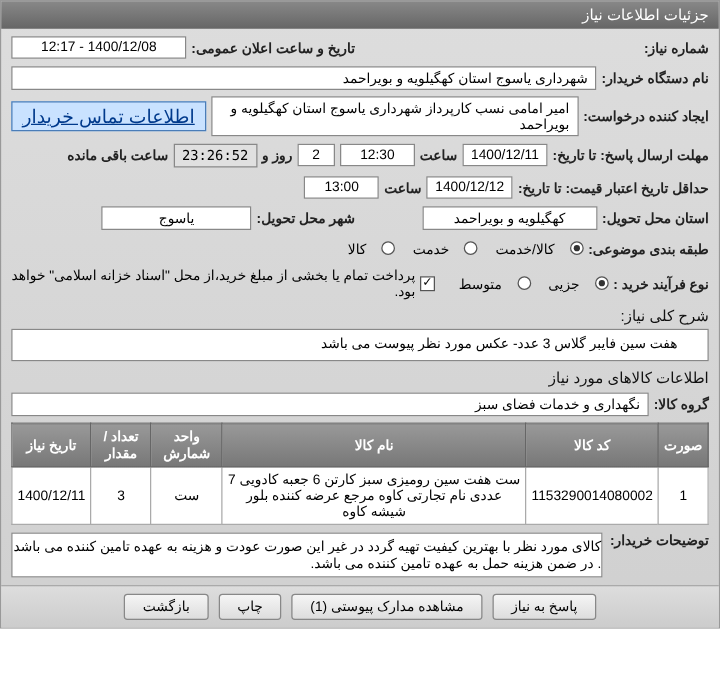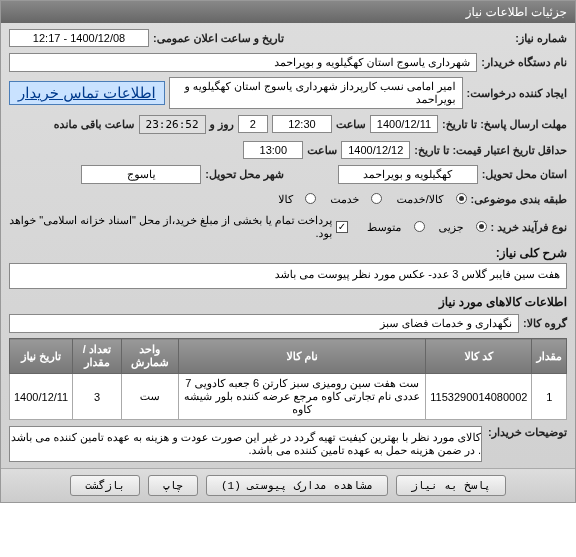--- a/index.html
+++ b/index.html
@@ -109,29 +109,29 @@
   border: 1px solid #555;
   background: #fff;
   display: inline-flex;
   align-items: center;
   justify-content: center;
   font-size: 10px;
   line-height: 1;
 }
 .checkbox.checked::after { content: "✓"; color: #000; }
 .section-title {
-  font-weight: bold;
+  font-weight: normal;
   font-size: 12px;
   margin: 6px 0 3px;
   color: #111;
 }
 .desc-box {
   background: #fff;
   border: 1px solid #888;
-  padding: 4px 6px;
+  padding: 4px 24px;
   width: 100%;
   min-height: 26px;
   font-size: 11px;
 }
 table.items {
   width: 100%;
   border-collapse: collapse;
   background: #fff;
   font-size: 11px;
   margin-top: 2px;
@@ -171,21 +171,21 @@
   background: linear-gradient(#ddd, #ccc);
   border-top: 1px solid #aaa;
 }
 .btn {
   background: linear-gradient(#f5f5f5, #ddd);
   border: 1px solid #888;
   border-radius: 3px;
   padding: 3px 14px;
   font-size: 11px;
   cursor: pointer;
-  font-family: Liberation Mono, monospace;
+  font-family: Liberation Sans, sans-serif;
 }
 </style>
 </head>
 <body>
 
 <div class="panel">
   <div class="panel-header">جزئیات اطلاعات نیاز</div>
 
   <div class="form-body">
 
@@ -280,21 +280,21 @@
     <div class="section-title">اطلاعات کالاهای مورد نیاز</div>
 
     <div class="row">
       <span class="lbl">گروه کالا:</span>
       <span class="val val-wide">نگهداری و خدمات فضای سبز</span>
     </div>
 
     <table class="items">
       <thead>
         <tr>
-          <th>مقدار</th>
+          <th>صورت</th>
           <th>کد کالا</th>
           <th>نام کالا</th>
           <th>واحد شمارش</th>
           <th>تعداد / مقدار</th>
           <th>تاریخ نیاز</th>
         </tr>
       </thead>
       <tbody>
         <tr>
           <td>1</td>

